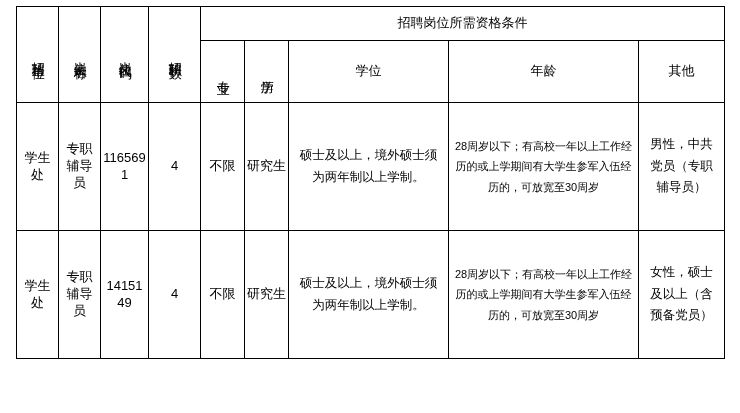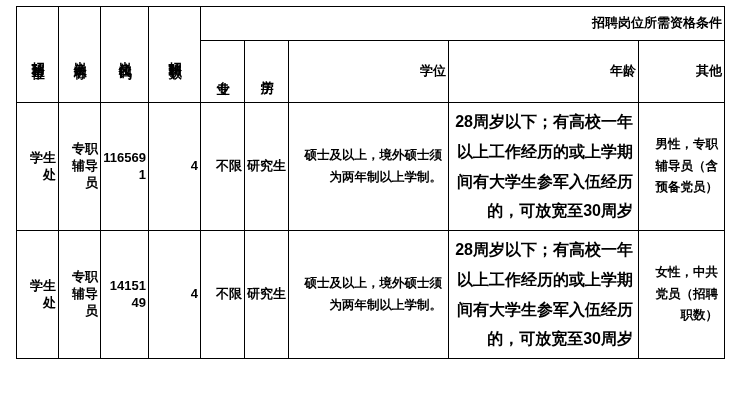--- a/index.html
+++ b/index.html
@@ -21,24 +21,24 @@
     box-sizing: border-box;
   }
   table.recruit {
     border-collapse: collapse;
     width: 708px;
     margin: 6px 16px 0 16px;
     table-layout: fixed;
   }
   table.recruit td, table.recruit th {
     border: 1px solid #000000;
-    font-weight: bold;
+    font-weight: normal;
     font-size: 13px;
     line-height: 1.55;
-    text-align: right;
+    text-align: center;
     vertical-align: middle;
     padding: 3px 2px;
     box-sizing: border-box;
   }
   
   .vert {
     writing-mode: vertical-rl;
     text-orientation: upright;
     letter-spacing: 2px;
     display: inline-block;
@@ -61,21 +61,21 @@
     font-size: 13px;
   }
   .cell-text {
     display: block;
     font-size: 12.5px;
     line-height: 1.75;
     padding: 0 4px;
   }
   .cell-text-sm {
     display: block;
-    font-size: 16px;
+    font-size: 11px;
     line-height: 1.85;
     padding: 0 3px;
   }
   .col-unit   { width: 42px; }
   .col-post   { width: 42px; }
   .col-code   { width: 48px; }
   .col-num    { width: 52px; }
   .col-major  { width: 44px; }
   .col-edu    { width: 44px; }
   .col-degree { width: 160px; }
@@ -169,21 +169,21 @@
         <td>
           <span class="narrow-stack">研究生</span>
         </td>
         <td>
           <span class="cell-text">硕士及以上，境外硕士须为两年制以上学制。</span>
         </td>
         <td>
           <span class="cell-text-sm">28周岁以下；有高校一年以上工作经历的或上学期间有大学生参军入伍经历的，可放宽至30周岁</span>
         </td>
         <td>
-          <span class="cell-text">男性，专职辅导员（含预备党员）</span>
+          <span class="cell-text">男性，中共党员（专职辅导员）</span>
         </td>
       </tr>
 
       <tr class="row-body">
         <td>
           <span class="narrow-stack">学生处</span>
         </td>
         <td>
           <span class="narrow-stack">专职辅导员</span>
         </td>
@@ -199,18 +199,18 @@
         <td>
           <span class="narrow-stack">研究生</span>
         </td>
         <td>
           <span class="cell-text">硕士及以上，境外硕士须为两年制以上学制。</span>
         </td>
         <td>
           <span class="cell-text-sm">28周岁以下；有高校一年以上工作经历的或上学期间有大学生参军入伍经历的，可放宽至30周岁</span>
         </td>
         <td>
-          <span class="cell-text">女性，中共党员（招聘职数）</span>
+          <span class="cell-text">女性，硕士及以上（含预备党员）</span>
         </td>
       </tr>
     </tbody>
   </table>
 </div>
 
 </body></html>

